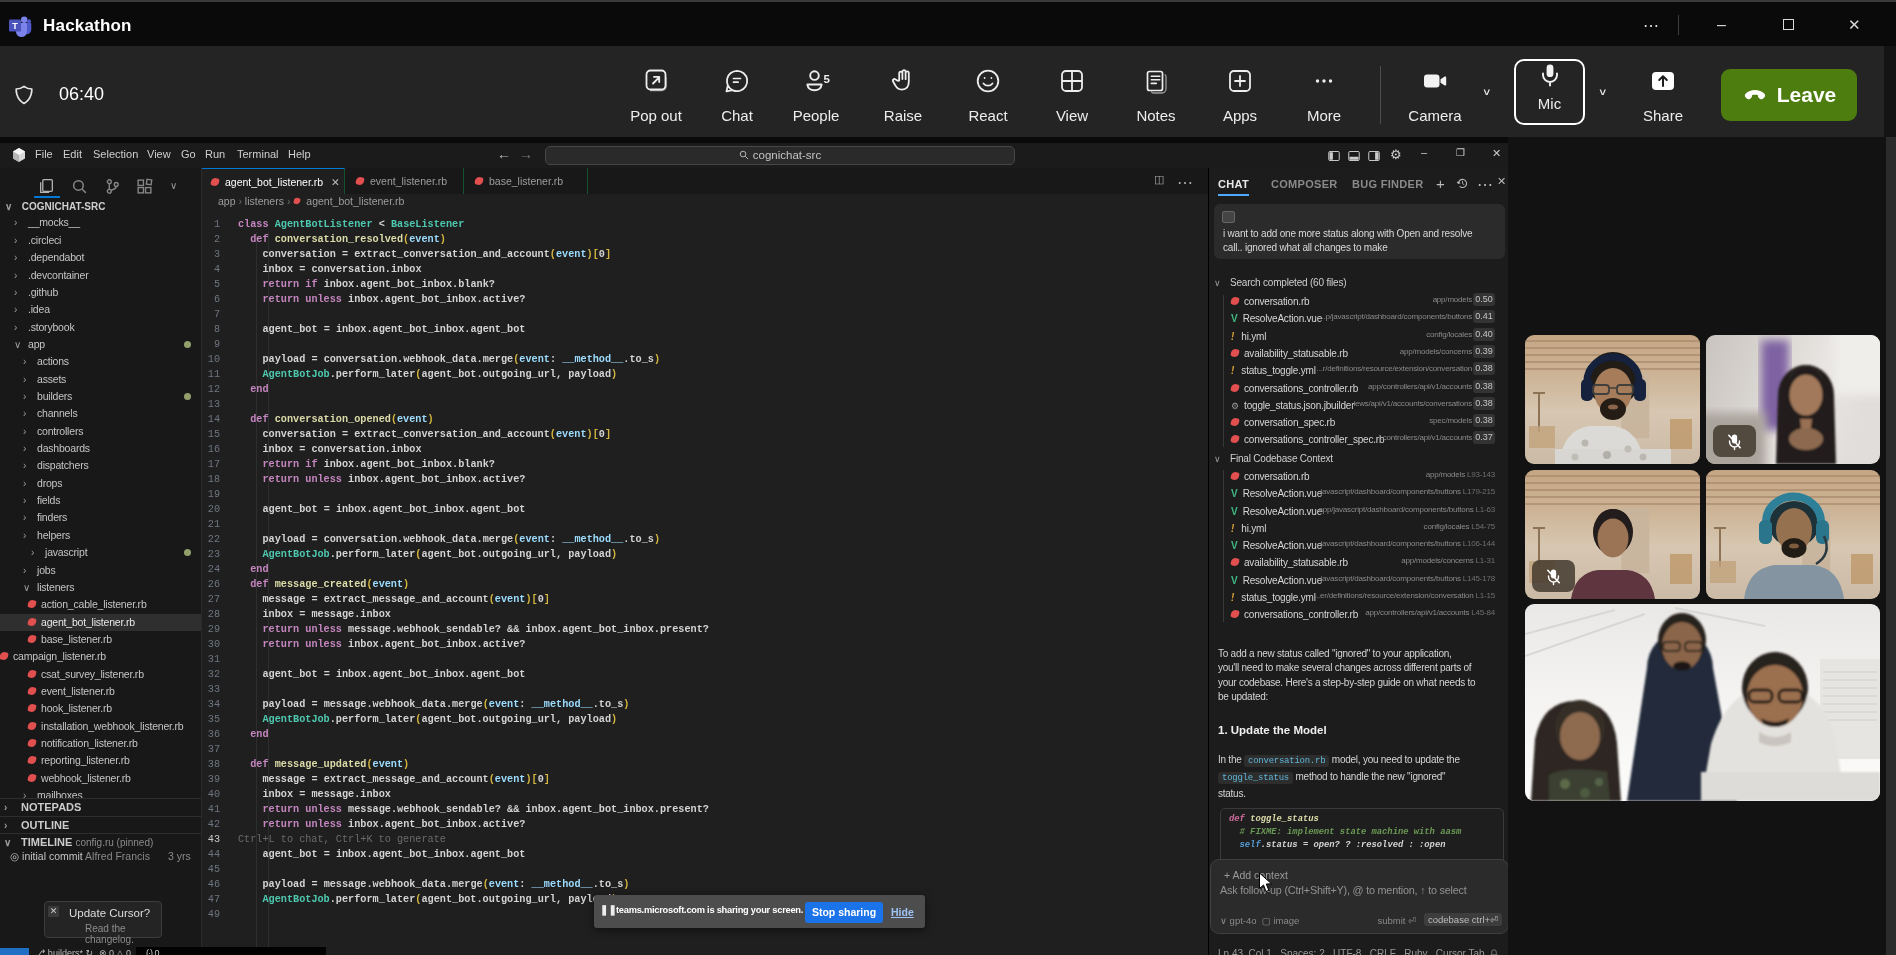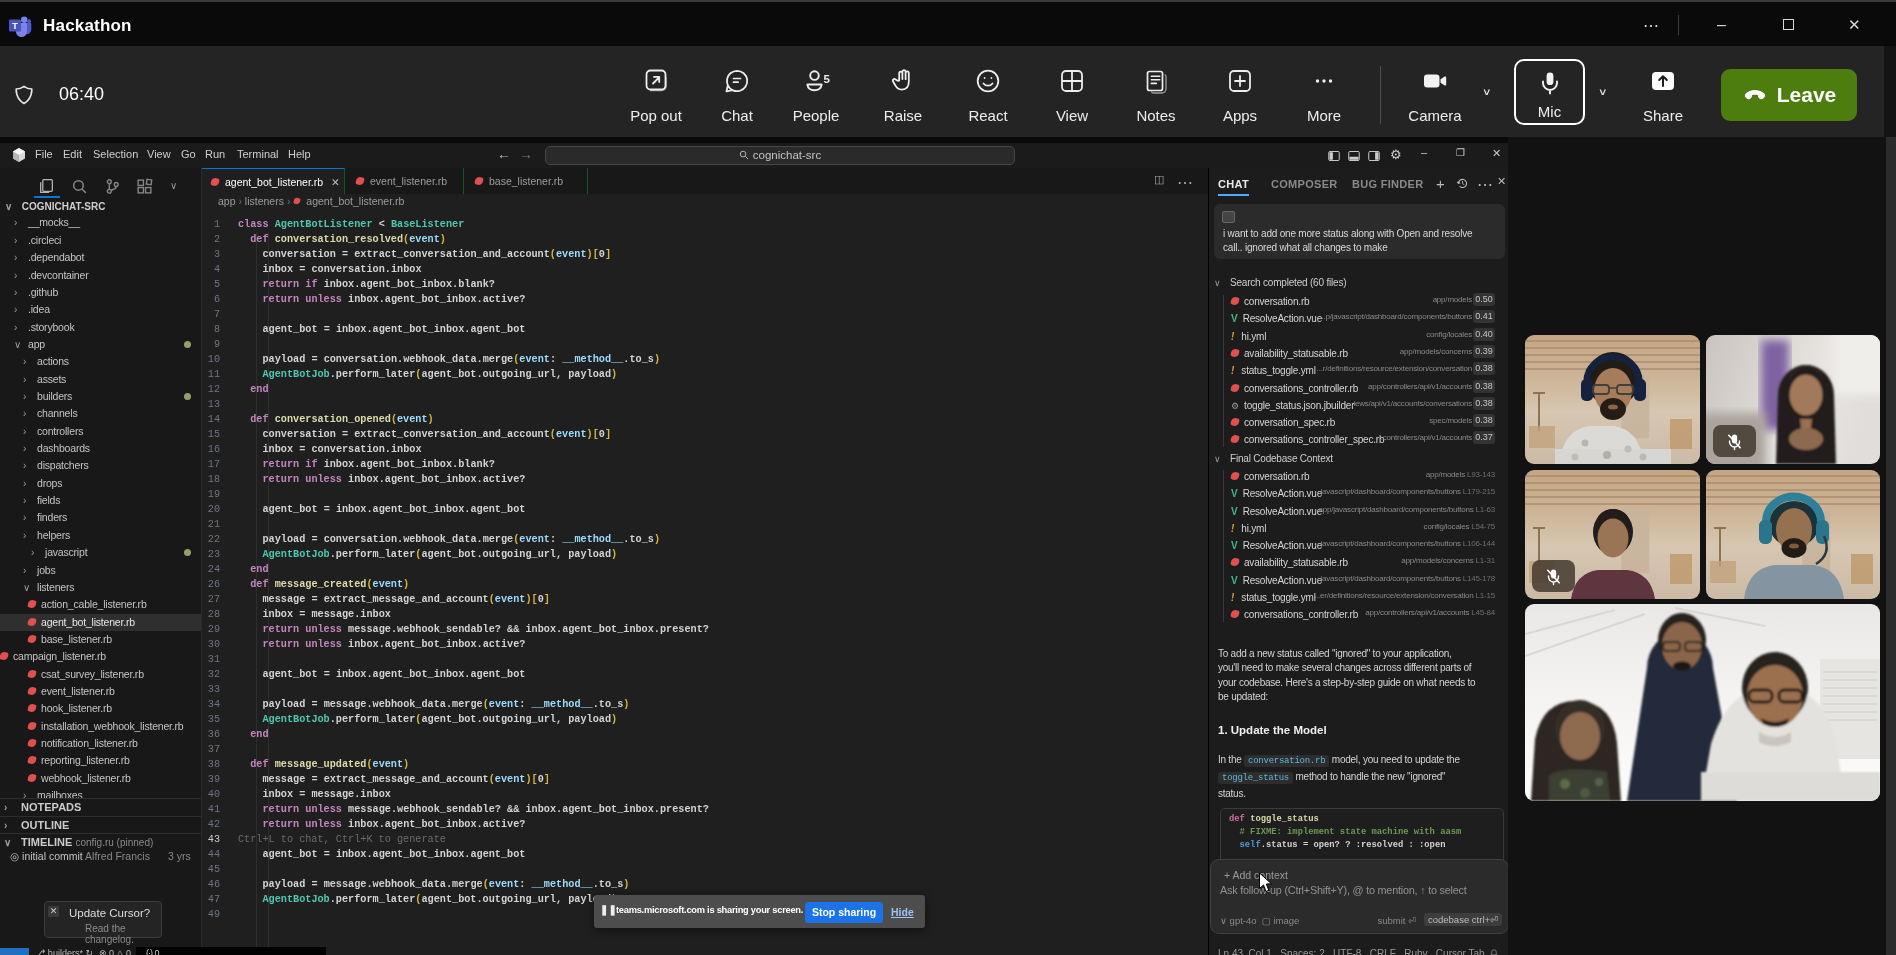--- a/index.html
+++ b/index.html
@@ -9,21 +9,21 @@
 
 #titlebar { position:absolute; left:0; top:0; width:1896px; height:46px; background:#0a0a0a; border-top:2px solid #3a3a3a; }
 #titlebar .tname { position:absolute; left:43px; top:14px; color:#fff; font-size:17px; font-weight:600; letter-spacing:.2px; }
 #toolbar { position:absolute; left:0; top:46px; width:1896px; height:91px; background:#242424; }
 .timer { position:absolute; left:59px; top:38px; color:#fff; font-size:18px; }
 .tbtn { position:absolute; top:21px; text-align:center; }
 .tico { width:28px; height:28px; display:inline-block; }
 .tlabel { color:#ededed; font-size:15px; margin-top:8px; }
 .tsep { position:absolute; left:1380px; top:20px; width:1px; height:58px; background:#4c4c4c; }
 .chev { position:absolute; top:38px; color:#ededed; font-size:13px; transform:scaleY(.72); }
-#micbox { position:absolute; left:1514px; top:13px; width:71px; height:66px; border:2px solid #fff; border-radius:10px; text-align:center; padding-top:8px; }
+#micbox { position:absolute; left:1514px; top:13px; width:71px; height:66px; border:2px solid #fff; border-radius:10px; text-align:center; }
 #micbox .tlabel { margin-top:2px; }
 #leave { position:absolute; left:1721px; top:23px; width:136px; height:52px; background:#4d7c0f; border-radius:9px; color:#fff; font-size:21px; font-weight:700; display:flex; align-items:center; justify-content:center; gap:9px; }
 .winctl { position:absolute; top:0px; height:46px; display:flex; align-items:center; color:#d9d9d9; }
 
 
 #vscode { position:absolute; left:0; top:143px; width:1508px; height:812px; background:#1f1f1f; }
 #menubar { position:absolute; left:0; top:0; width:100%; height:25px; background:#1b1b1b; color:#cfcfcf; font-size:11px; }
 #menubar .mi { position:absolute; top:5px; }
 #searchbox { position:absolute; left:545px; top:3px; width:470px; height:19px; background:#2a2a2a; border:1px solid #464646; border-radius:5px; color:#c3c3c3; font-size:11.5px; text-align:center; line-height:17px; }
 #sidebar { position:absolute; left:0; top:25px; width:202px; height:787px; background:#181818; border-right:1px solid #2a2a2a; overflow:hidden; }
@@ -71,21 +71,21 @@
 .lr { color:#6f6f6f; }
 .fbadge { position:absolute; right:8px; top:2px; width:22px; height:13px; background:#333333; border-radius:3px; color:#c7c7c7; font-size:9px; text-align:center; line-height:13px; }
 .vueico { display:inline-block; color:#41b883; font-size:10px; font-weight:700; margin-right:5px; }
 .ymlico { display:inline-block; color:#d8a235; font-size:10px; font-weight:700; margin-right:7px; font-style:italic; }
 .jbico { display:inline-block; color:#9a9a9a; font-size:9px; margin-right:5px; }
 .vline { position:absolute; left:14px; width:1px; background:#383838; }
 #paratx { position:absolute; left:9px; top:479px; width:290px; color:#d4d4d4; font-size:10px; letter-spacing:-0.25px; line-height:14.4px; }
 #h1tx { position:absolute; left:9px; top:556px; color:#efefef; font-size:11.5px; font-weight:700; }
 #paratx2 { position:absolute; left:9px; top:584px; width:294px; color:#d4d4d4; font-size:10px; letter-spacing:-0.25px; line-height:15px; }
 .chip { background:#2d2d2d; border-radius:3px; color:#5fb6d9; font-family:"Liberation Mono",monospace; font-size:9px; padding:1px 4px; }
-#codeblock { position:absolute; left:11px; top:640px; width:284px; height:62px; background:#1e1e1e; border:1px solid #3a3a3a; border-radius:5px; font-family:"Liberation Mono",monospace; font-size:8.8px; font-weight:700; line-height:13.2px; padding:4px 0 0 8px; white-space:pre; }
+#codeblock { position:absolute; left:11px; top:640px; width:284px; height:62px; background:#1e1e1e; border:1px solid #3a3a3a; border-radius:5px; font-family:"Liberation Mono",monospace; font-size:8.8px; font-weight:700; line-height:13.2px; padding:4px 0 0 8px; white-space:pre;font-style:italic; }
 #inputbox { position:absolute; left:1px; top:691px; width:299px; height:75px; background:#2b2b2b; border:1px solid #3f3f3f; border-radius:9px; z-index:4; }
 #inputbox .addctx { position:absolute; left:13px; top:9px; color:#9a9a9a; font-size:10.5px; }
 #inputbox .ph { position:absolute; left:9px; top:24px; color:#929292; font-size:10.8px; letter-spacing:-0.2px; white-space:nowrap; }
 #inputbox .brow { position:absolute; left:9px; bottom:7px; width:282px; color:#8a8a8a; font-size:9.5px; }
 #inputbox .cbase { position:absolute; right:0px; top:-2px; background:#3d3d3d; border-radius:3px; padding:1px 4px; color:#bdbdbd; }
 #inputbox .sub { position:absolute; right:86px; top:0; }
 
 
 #sharebar { position:absolute; left:594px; top:895px; width:331px; height:33px; background:#4d4d4d; border-radius:3px; box-shadow:0 2px 8px rgba(0,0,0,.5); z-index:30; }
 #sharebar .stx { position:absolute; left:22px; top:10px; color:#fff; font-size:9.3px; letter-spacing:-0.25px; font-weight:700; white-space:nowrap; }

